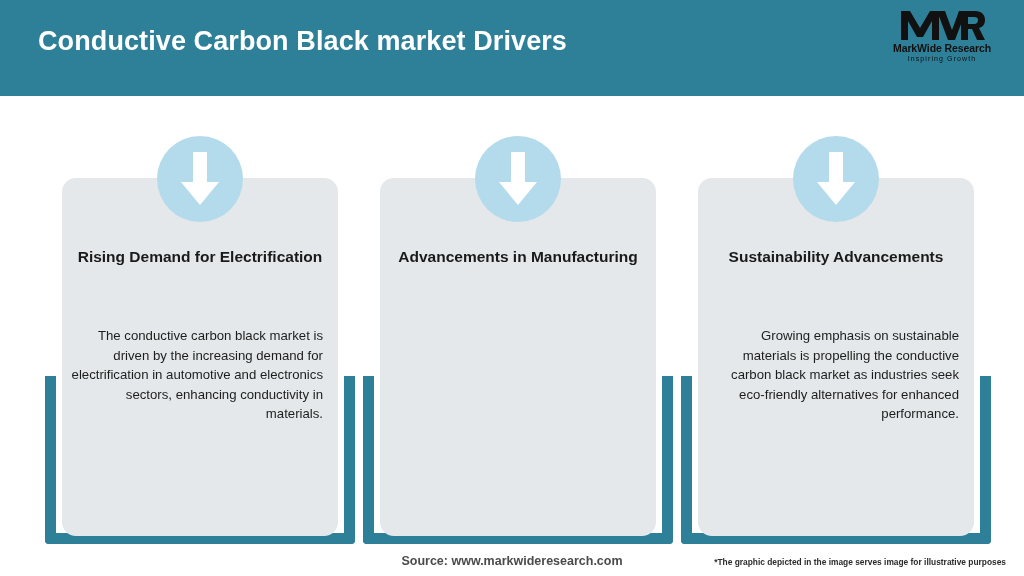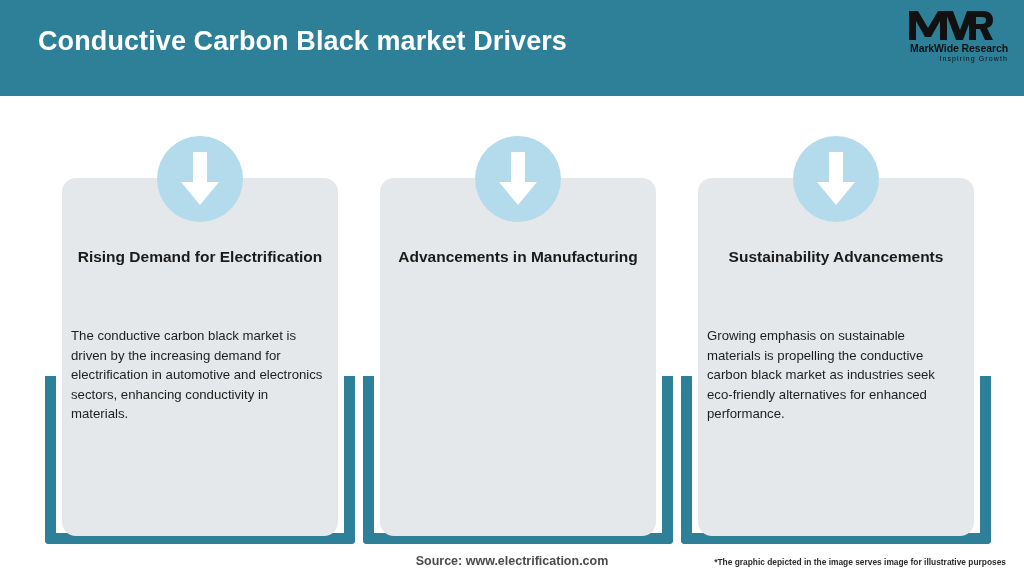--- a/index.html
+++ b/index.html
@@ -31,25 +31,25 @@
     font-size: 27px;
     font-weight: bold;
     color: #ffffff;
     letter-spacing: 0.1px;
     white-space: nowrap;
   }
 
   
   #brand-logo {
     position: absolute;
-    right: 16px;
+    right: 24px;
     top: 8px;
     width: 116px;
     height: 62px;
-    text-align: right;
+    text-align: center;
   }
   #logo-mark {
     display: block;
     margin: 0 auto;
   }
   #logo-name {
     display: block;
     font-size: 10.5px;
     font-weight: bold;
     color: #101010;
@@ -144,21 +144,21 @@
 
   
   .card-body {
     position: absolute;
     left: 26px;
     top: 230px;
     width: 252px;
     font-size: 13.2px;
     color: #1d1d1d;
     line-height: 19.6px;
-    text-align: left;
+    text-align: right;
   }
 
   
   #footer-source {
     position: absolute;
     left: 0;
     top: 554px;
     width: 1024px;
     text-align: center;
     font-size: 12.5px;
@@ -223,14 +223,14 @@
       <svg width="42" height="54" viewBox="0 0 42 54">
         <path d="M14 0 L28 0 L28 30 L40 30 L21 53 L2 30 L14 30 Z" fill="#ffffff"></path>
       </svg>
     </div>
     <div class="card-heading">Sustainability Advancements</div>
     <div class="card-body">Growing emphasis on sustainable materials is propelling the conductive carbon black market as industries seek eco-friendly alternatives for enhanced performance.</div>
   </div>
 
 </div>
 
-<div id="footer-source">Source: www.electrification.com</div>
+<div id="footer-source">Source: www.markwideresearch.com</div>
 <div id="footer-disclaimer">*The graphic depicted in the image serves image for illustrative purposes</div>
 
 </body></html>

